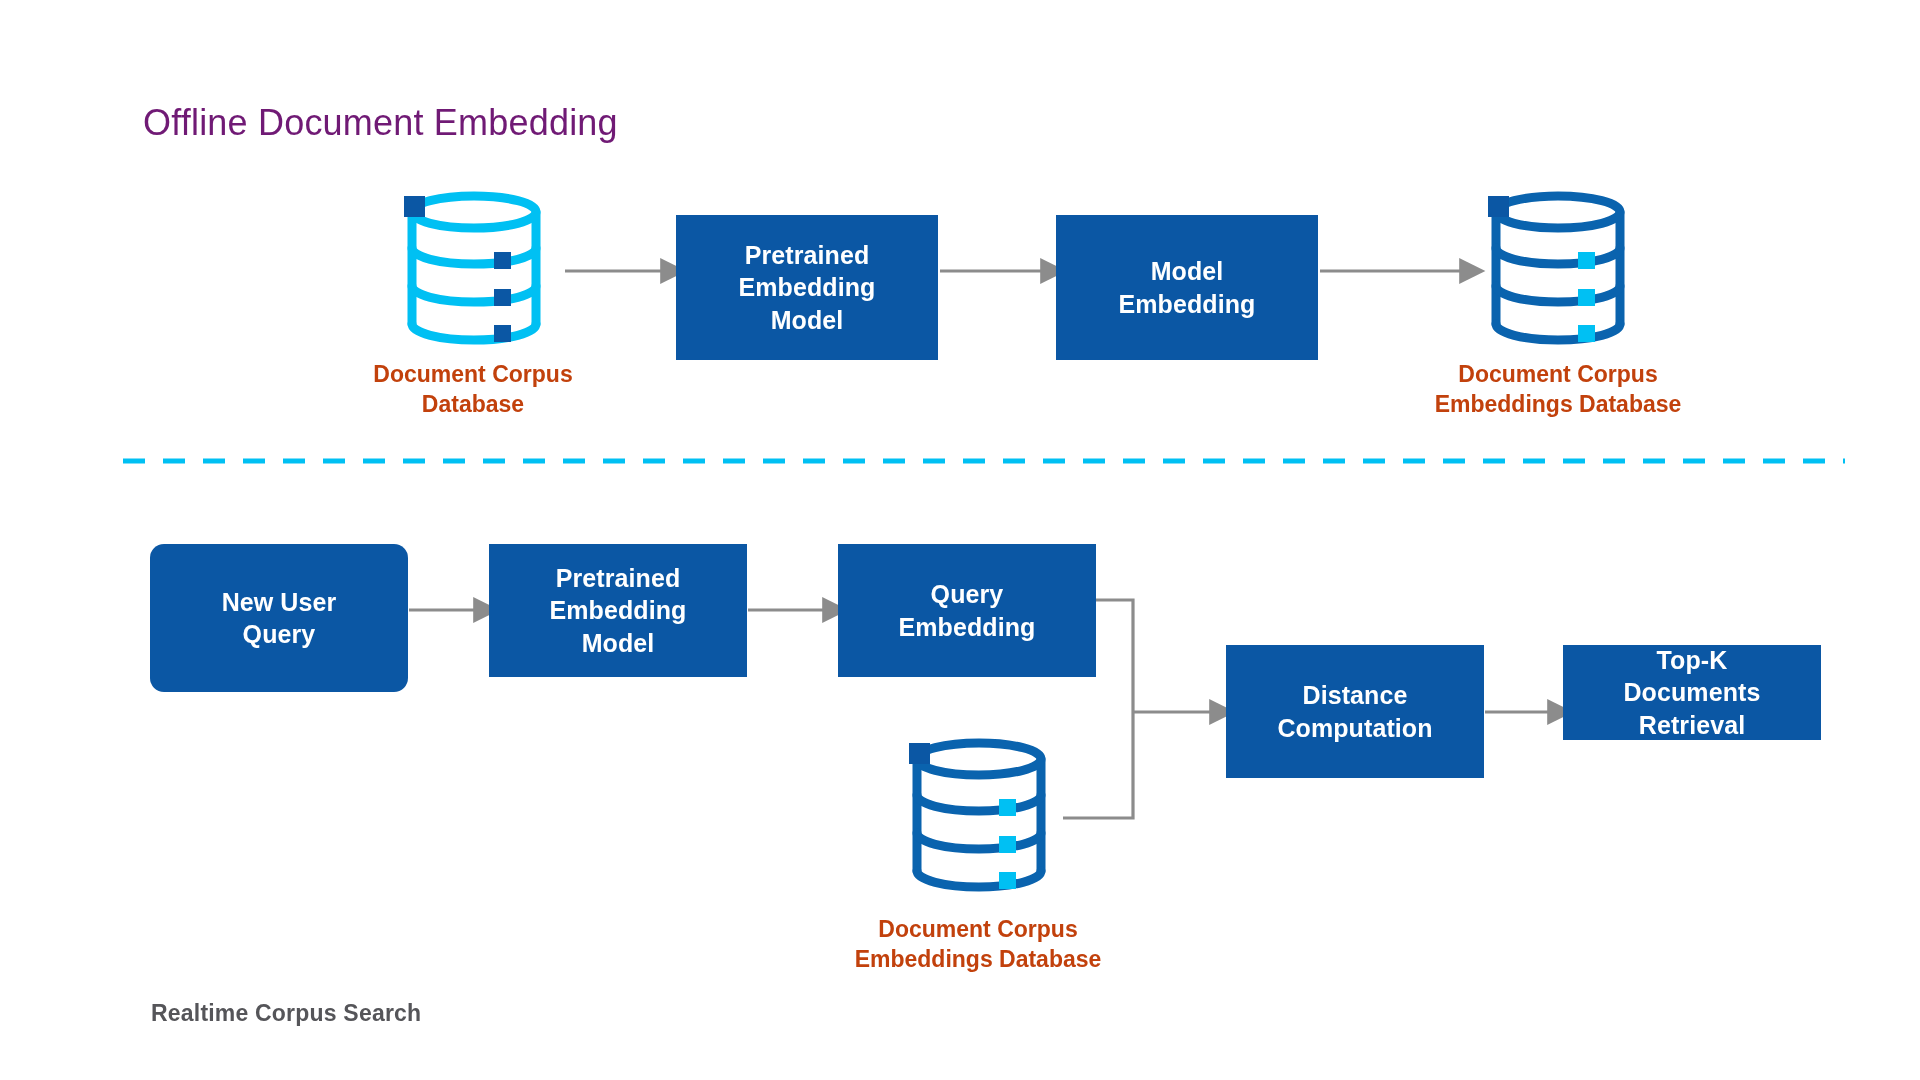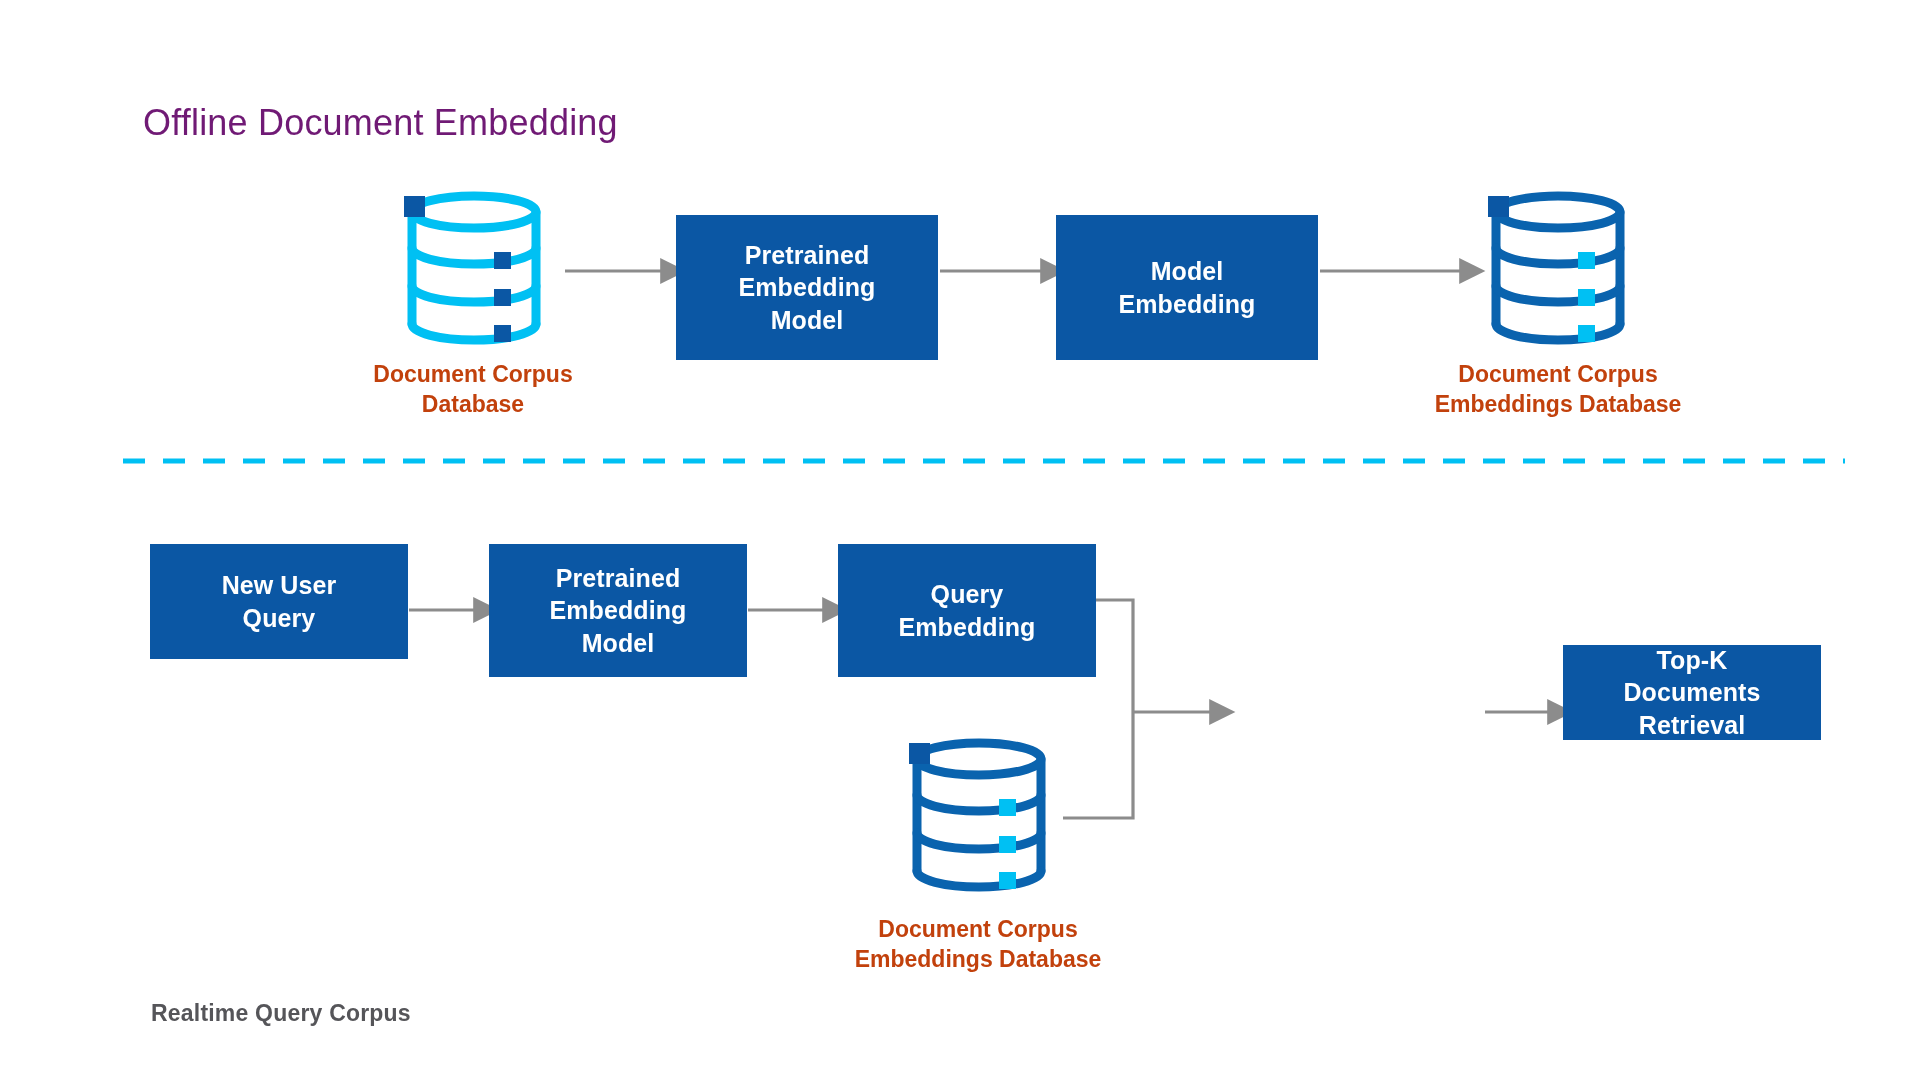--- a/index.html
+++ b/index.html
@@ -138,21 +138,21 @@
       </g>
       <rect x="6" y="8" width="21" height="21" fill="#0B57A4"></rect>
       <rect x="96" y="64" width="17" height="17" fill="#00C0F3"></rect>
       <rect x="96" y="101" width="17" height="17" fill="#00C0F3"></rect>
       <rect x="96" y="137" width="17" height="17" fill="#00C0F3"></rect>
     </svg>
   </div>
   <div class="caption" style="left:1398px;top:360px;width:320px;">Document Corpus
 Embeddings Database</div>
 
-  <div class="node" style="left:150px;top:544px;width:258px;height:115px;">New User
+  <div class="node" style="left:150px;top:544px;width:258px;height:148px;border-radius:14px;">New User
 Query</div>
 
   <div class="node" style="left:489px;top:544px;width:258px;height:133px;">Pretrained
 Embedding
 Model</div>
 
   <div class="node" style="left:838px;top:544px;width:258px;height:133px;">Query
 Embedding</div>
 
   <div class="dbicon" style="left:903px;top:735px;">
@@ -167,20 +167,22 @@
       </g>
       <rect x="6" y="8" width="21" height="21" fill="#0B57A4"></rect>
       <rect x="96" y="64" width="17" height="17" fill="#00C0F3"></rect>
       <rect x="96" y="101" width="17" height="17" fill="#00C0F3"></rect>
       <rect x="96" y="137" width="17" height="17" fill="#00C0F3"></rect>
     </svg>
   </div>
   <div class="caption" style="left:818px;top:915px;width:320px;">Document Corpus
 Embeddings Database</div>
 
+  <div class="node" style="left:1226px;top:645px;width:258px;height:133px;">Distance
+Computation</div>
 
   <div class="node" style="left:1563px;top:645px;width:258px;height:95px;">Top-K
 Documents
 Retrieval</div>
 
-  <div class="section-title bottom" style="left:151px;top:1000px;">Realtime Query Corpus</div>
+  <div class="section-title bottom" style="left:151px;top:1000px;">Realtime Corpus Search</div>
 
 </div>
 
 </body></html>

